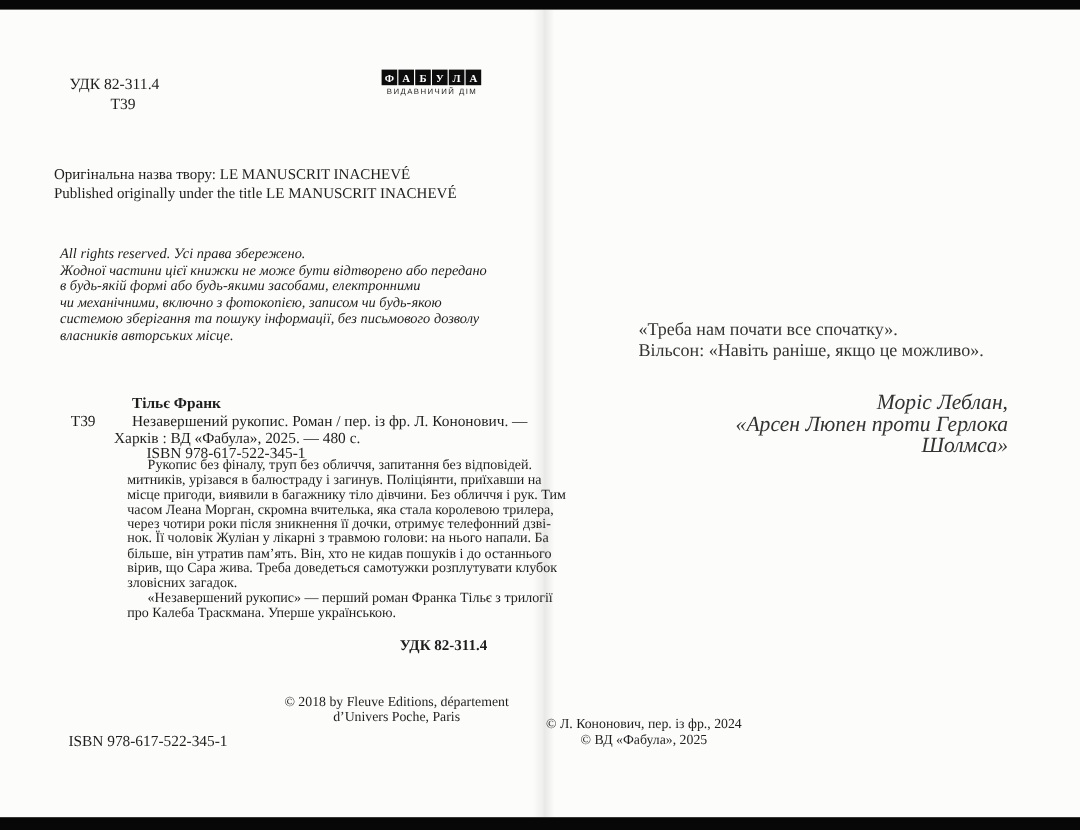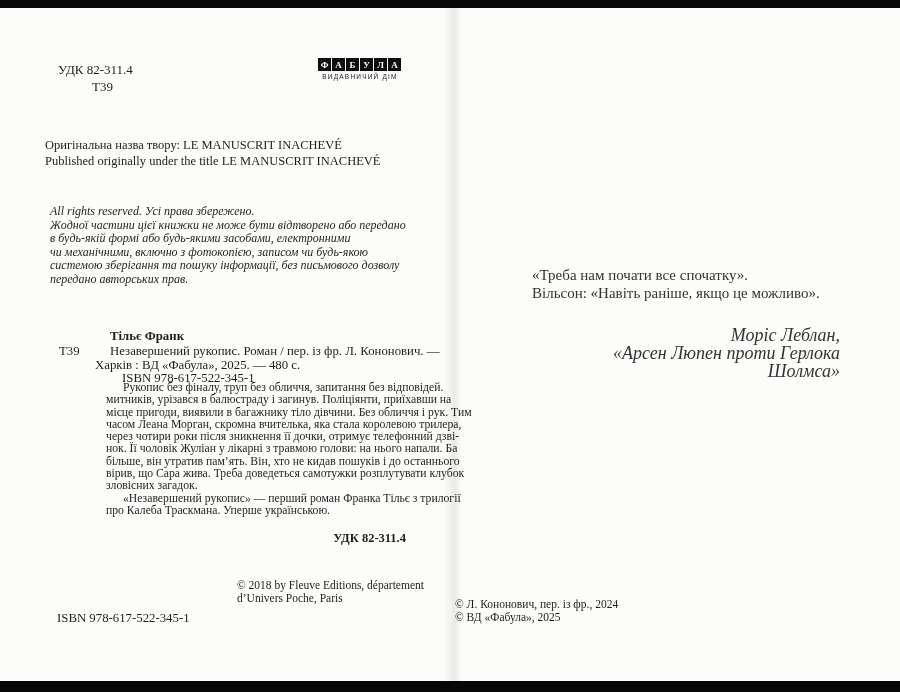--- a/index.html
+++ b/index.html
@@ -18,21 +18,21 @@
   .block{position:absolute;}
   .center{}
   .right{text-align:right;}
   .italic{font-style:italic;}
   .bold{font-weight:bold;}
   .rights-line{font-size:12px;line-height:13.6px;}
   .ann-line{font-size:11.7px;line-height:12.3px;white-space:nowrap;}
   .ann-line.ind{padding-left:17px;}
   .quote-line{font-size:15px;line-height:17.5px;color:#333;}
   .attr-line{font-size:18px;line-height:18px;color:#333;}
-  .copy-line{font-size:11.5px;line-height:13px;}
+  .copy-line{font-size:11.5px;line-height:13px;text-align:center;}
   .logo{position:absolute;left:318px;top:58px;width:84px;}
   .logo-row{display:flex;gap:1px;}
   .logo-cell{width:13px;height:13px;background:#0d0d0d;color:#fff;
     font-size:9px;font-weight:bold;display:flex;align-items:center;justify-content:center;
     font-family:"Liberation Serif",serif;}
   .logo-sub{margin-top:2px;font-family:"Liberation Sans","DejaVu Sans",sans-serif;
     font-size:6.5px;letter-spacing:1.2px;color:#222;text-align:center;white-space:nowrap;}
   .ot-line{font-size:12.5px;line-height:16px;}
   .bib{font-size:12.8px;}
 </style>
@@ -64,21 +64,21 @@
     <div class="ot-line">Оригінальна назва твору: LE MANUSCRIT INACHEVÉ</div>
     <div class="ot-line">Published originally under the title LE MANUSCRIT INACHEVÉ</div>
   </div>
 
   <div class="block center italic" style="left:50px;top:205px;width:370px;">
     <div class="rights-line">All rights reserved. Усі права збережено.</div>
     <div class="rights-line">Жодної частини цієї книжки не може бути відтворено або передано</div>
     <div class="rights-line">в будь-якій формі або будь-якими засобами, електронними</div>
     <div class="rights-line">чи механічними, включно з фотокопією, записом чи будь-якою</div>
     <div class="rights-line">системою зберігання та пошуку інформації, без письмового дозволу</div>
-    <div class="rights-line">передано авторських прав.</div>
+    <div class="rights-line">власників авторських місце.</div>
   </div>
 
   <div class="block" style="left:532px;top:267px;width:330px;">
     <div class="quote-line">«Треба нам почати все спочатку».</div>
     <div class="quote-line">Вільсон: «Навіть раніше, якщо це можливо».</div>
   </div>
   <div class="block right italic" style="left:540px;top:326px;width:300px;">
     <div class="attr-line">Моріс Леблан,</div>
     <div class="attr-line">«Арсен Люпен проти Герлока Шолмса»</div>
   </div>

